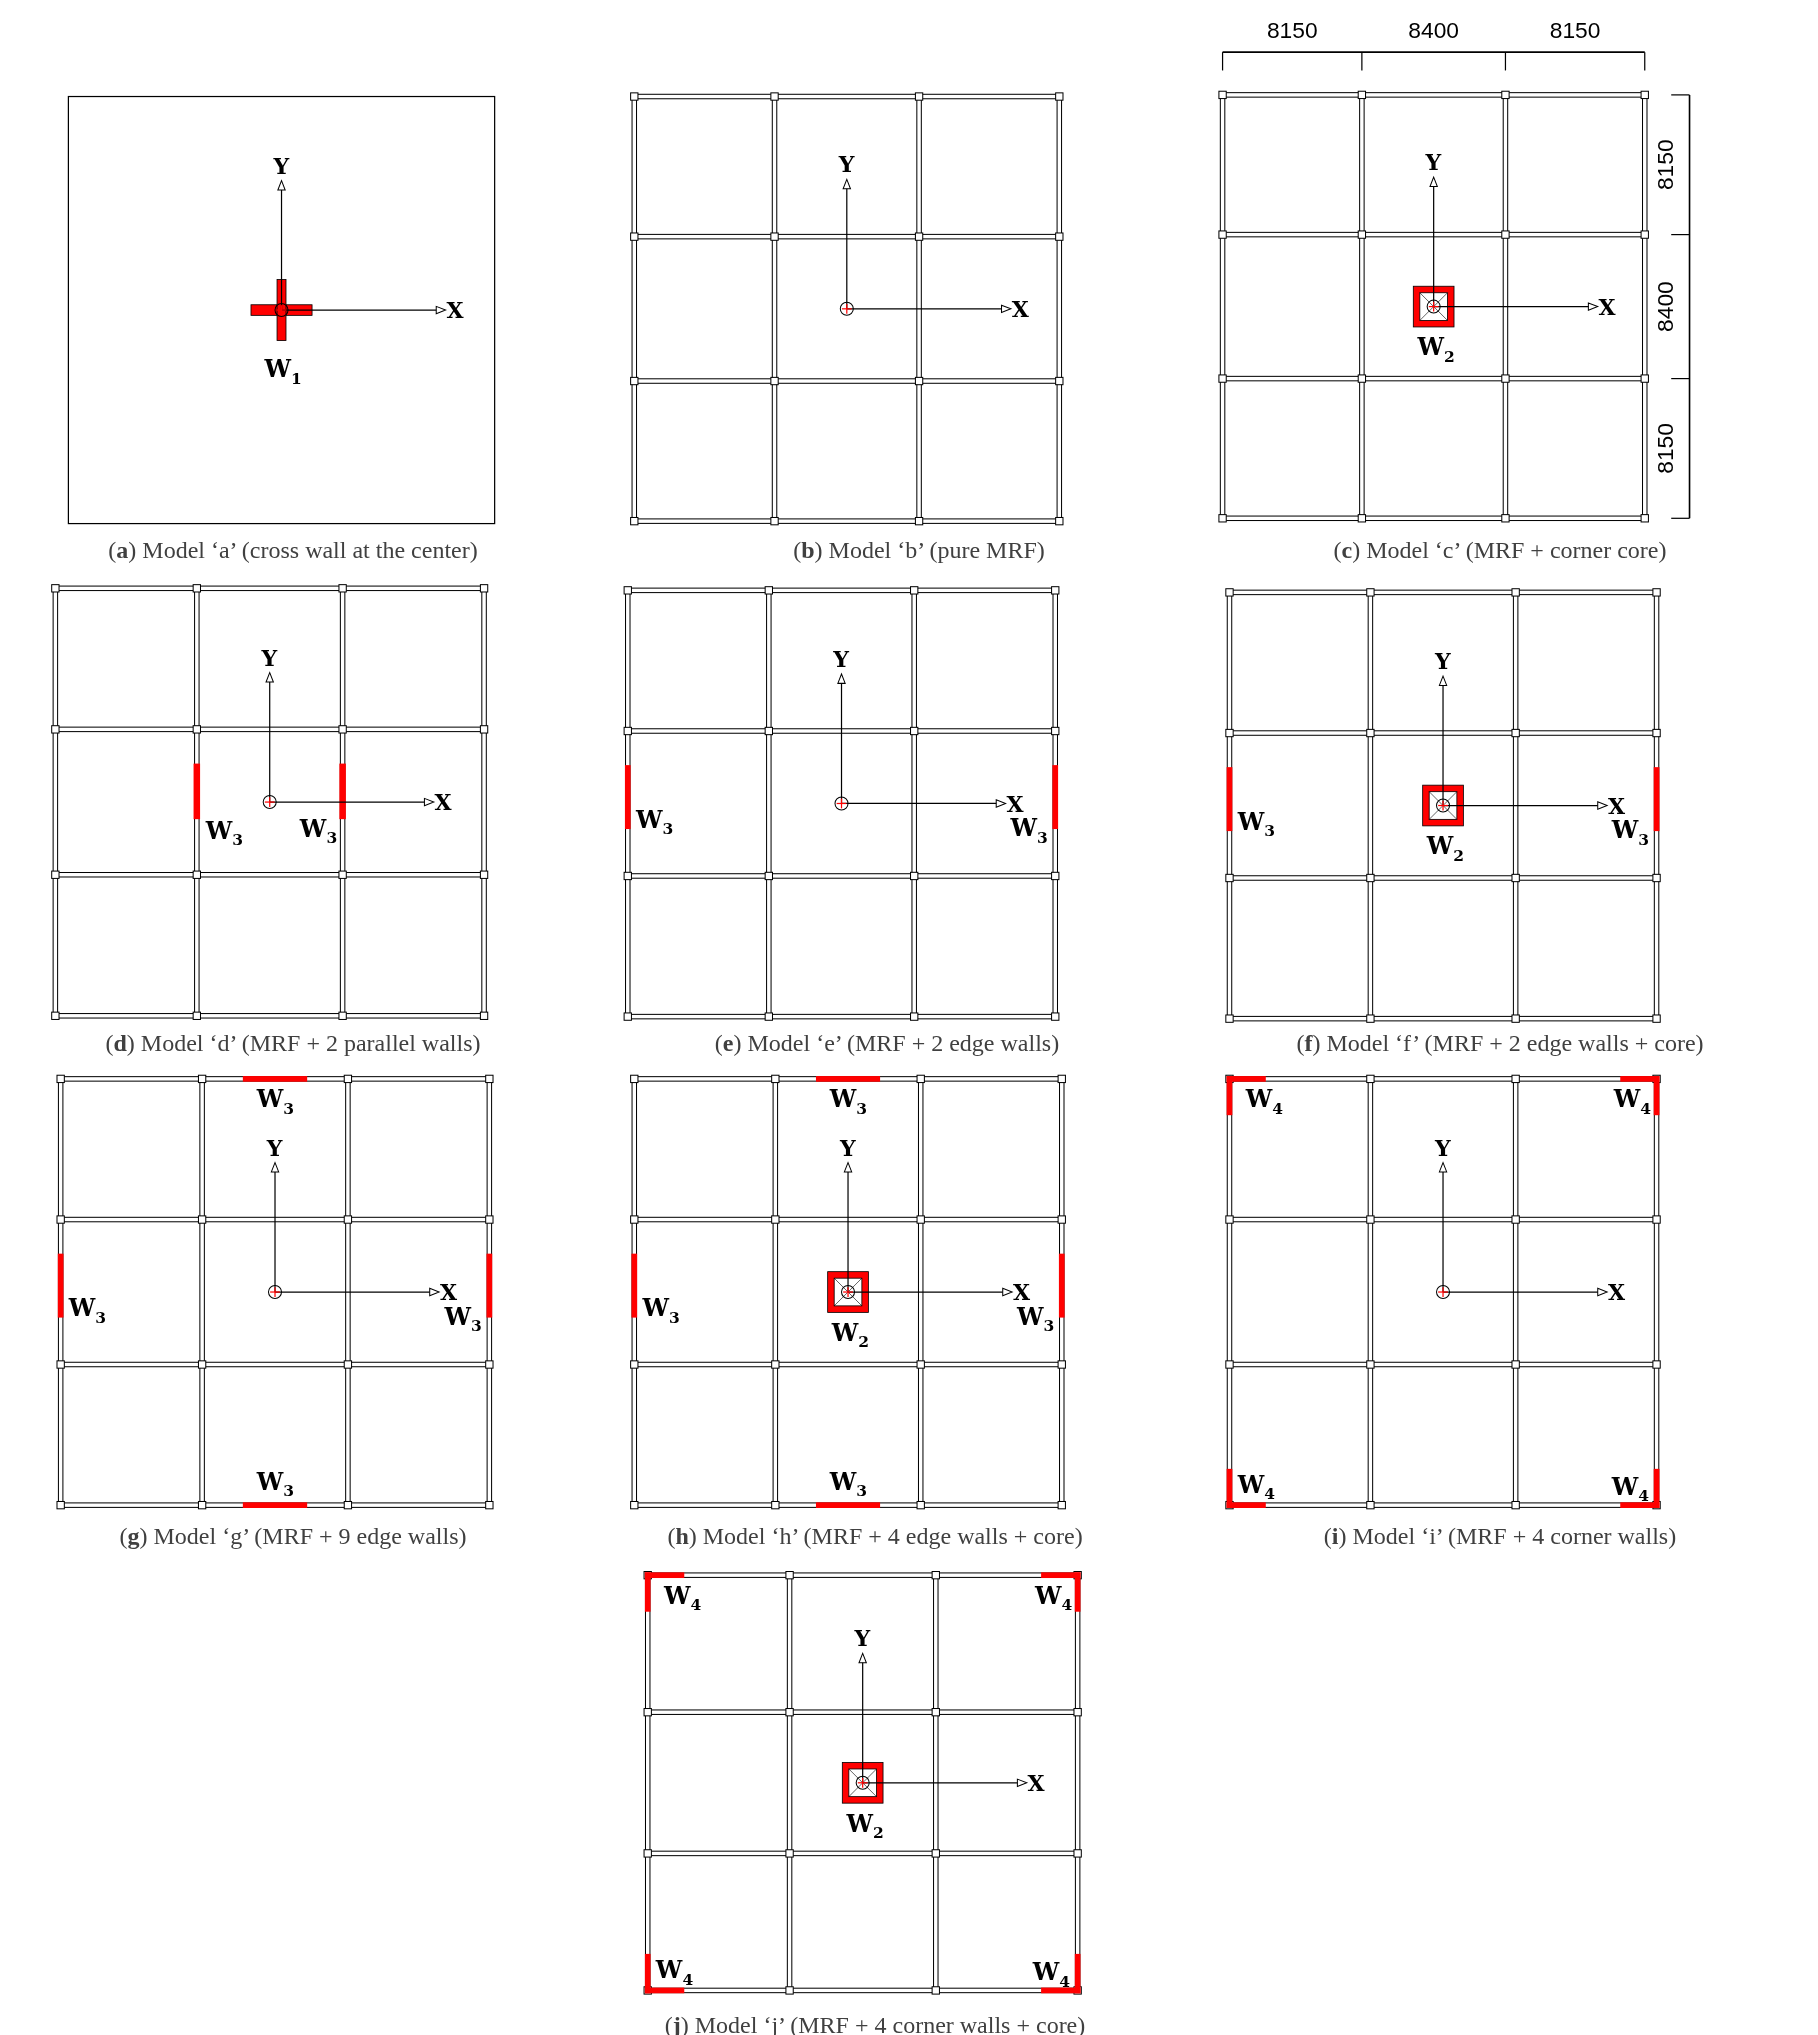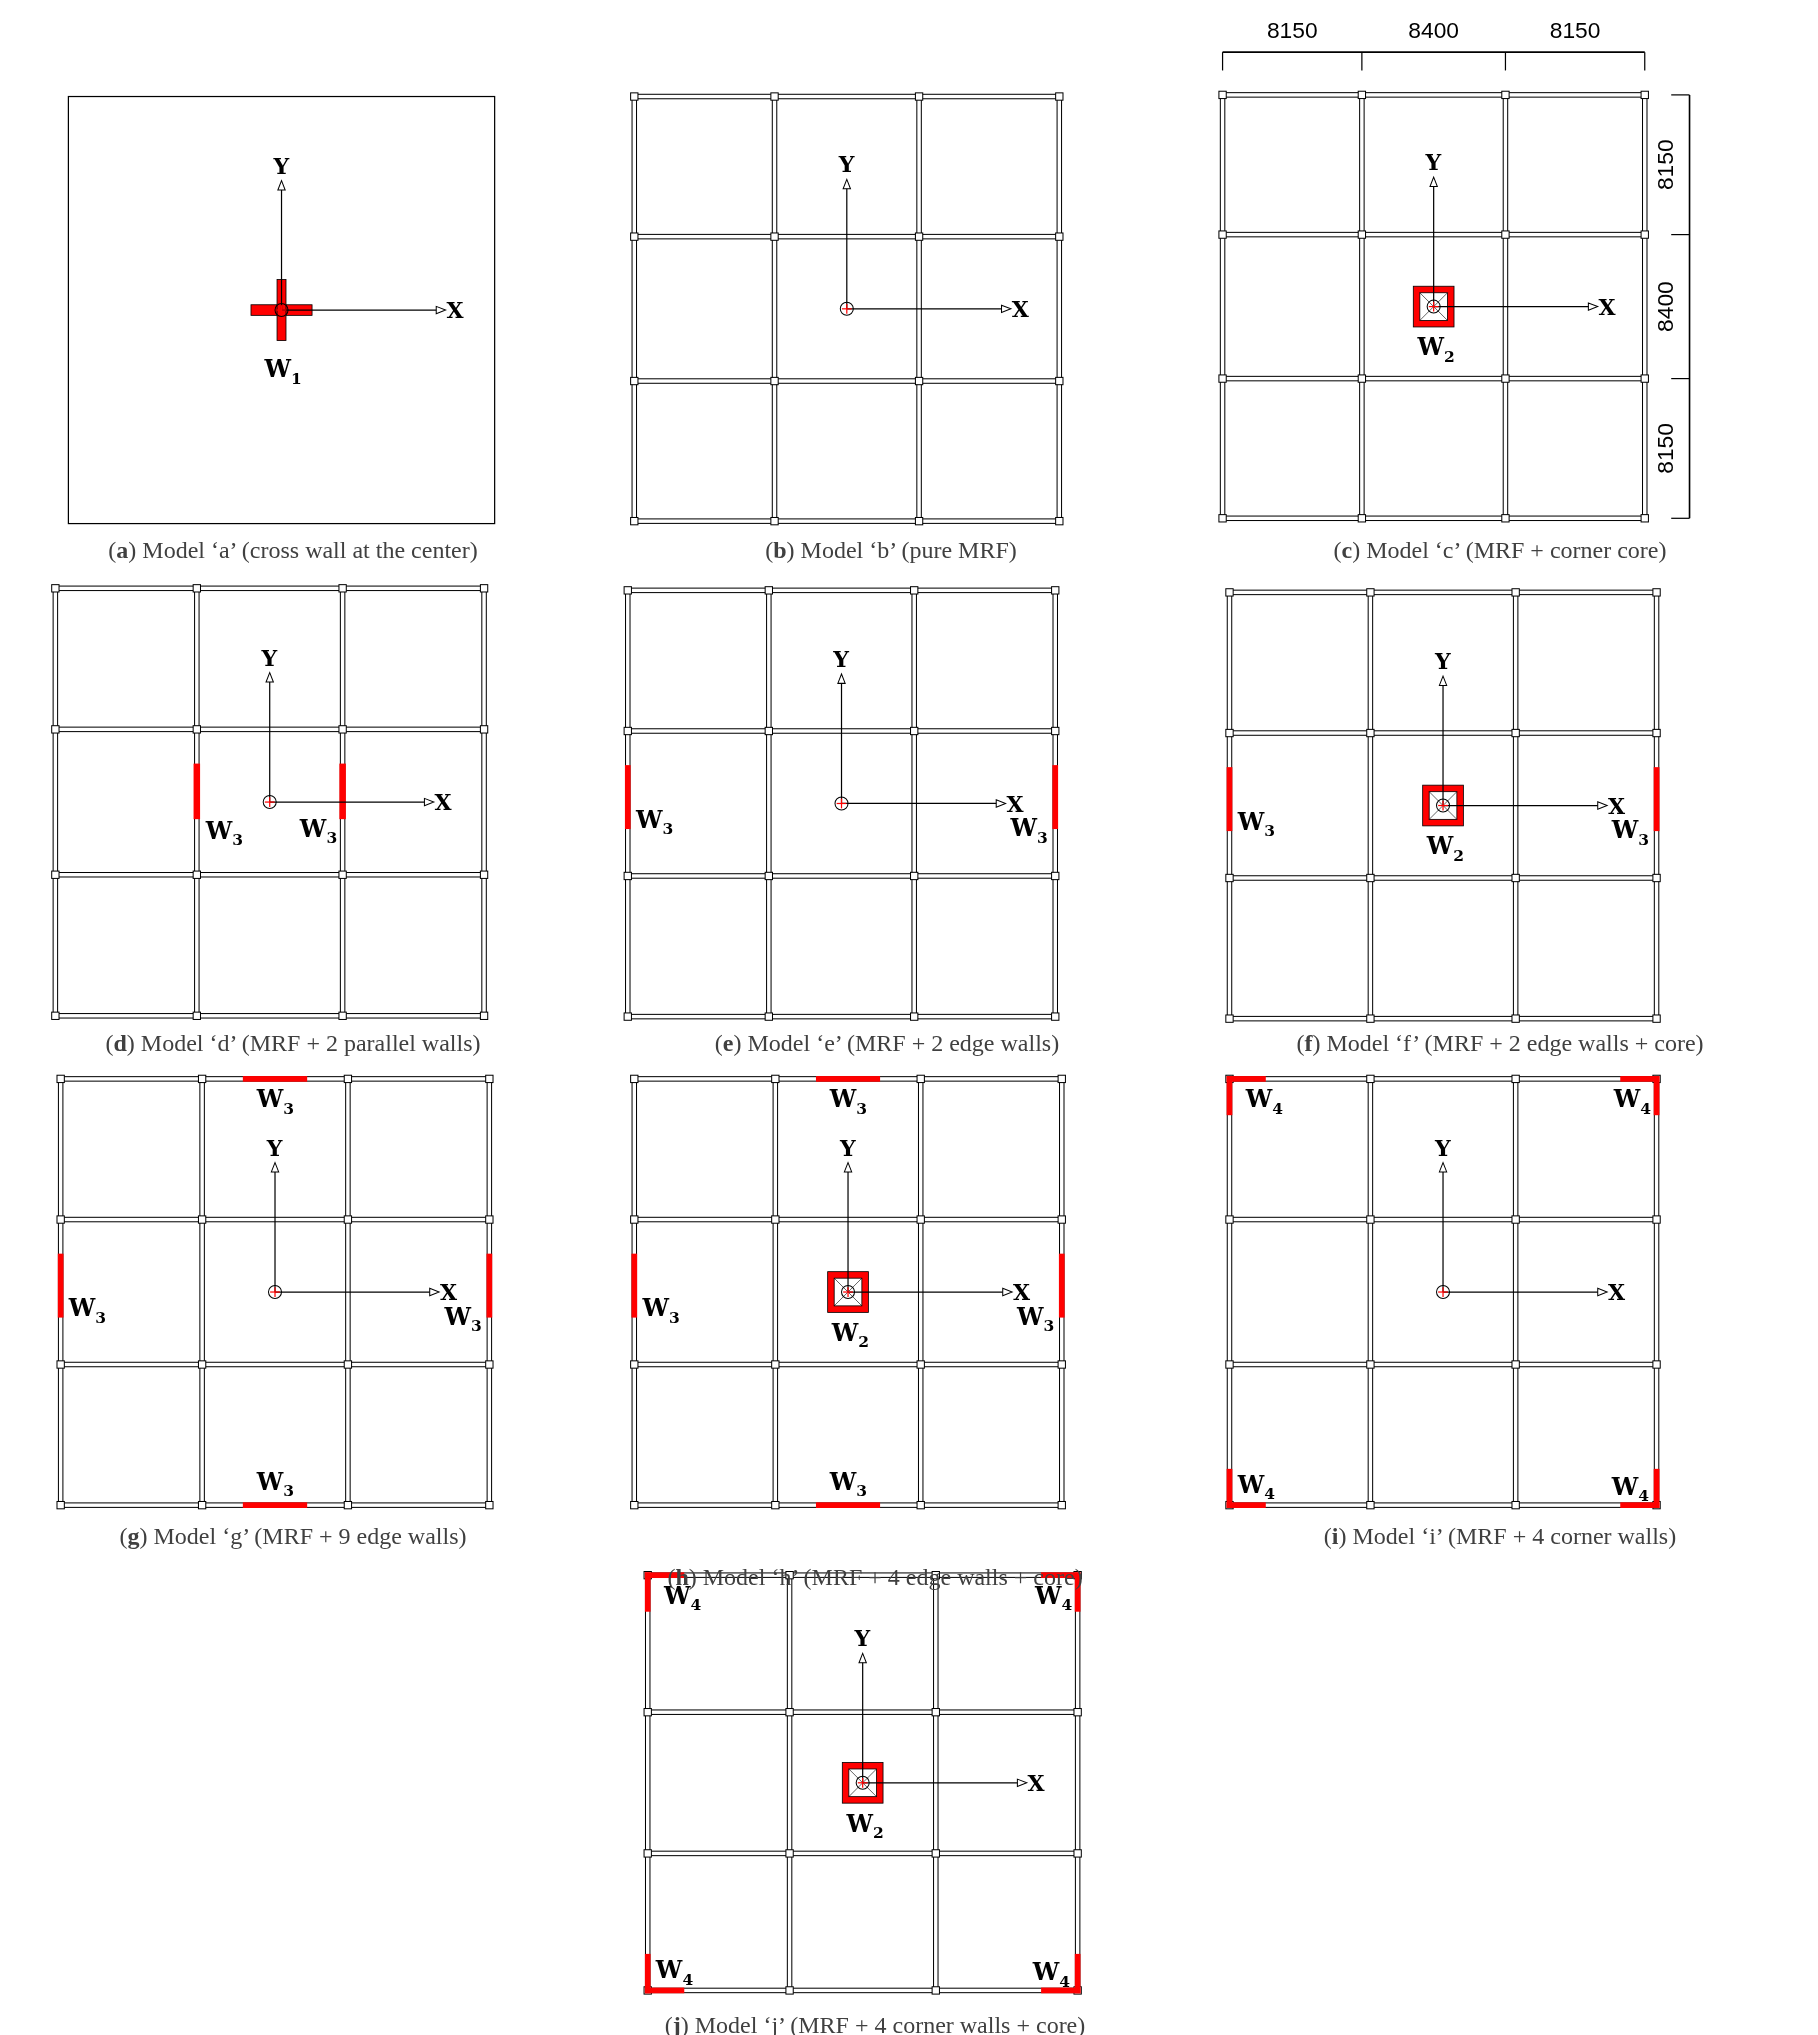--- a/index.html
+++ b/index.html
@@ -513,23 +513,23 @@
         <text x="2524" y="4399" font-family="&quot;DejaVu Serif&quot;,&quot;Liberation Serif&quot;,serif" font-weight="bold" font-size="54" fill="#000000">X</text>
         <circle cx="2119" cy="4379" r="16" fill="none" stroke="#000000" stroke-width="2.5"></circle>
         <line x1="2107" y1="4379" x2="2131" y2="4379" stroke="#ff0000" stroke-width="3"></line>
         <line x1="2119" y1="4367" x2="2119" y2="4391" stroke="#ff0000" stroke-width="3"></line>
       </g>
     </g>
   </svg>
 
 <div id="captions">
     <div class="caption" style="left: 293px; top: 538px;"><span>(</span><b>a</b><span>)</span><span> Model ‘a’ (cross wall at the center)</span></div>
-    <div class="caption" style="left: 891px; top: 538px;"><span>(</span><b>b</b><span>)</span><span> Model ‘b’ (pure MRF)</span></div>
+    <div class="caption" style="left: 919px; top: 538px;"><span>(</span><b>b</b><span>)</span><span> Model ‘b’ (pure MRF)</span></div>
     <div class="caption" style="left: 1500px; top: 538px;"><span>(</span><b>c</b><span>)</span><span> Model ‘c’ (MRF + corner core)</span></div>
     <div class="caption" style="left: 293px; top: 1031px;"><span>(</span><b>d</b><span>)</span><span> Model ‘d’ (MRF + 2 parallel walls)</span></div>
     <div class="caption" style="left: 887px; top: 1031px;"><span>(</span><b>e</b><span>)</span><span> Model ‘e’ (MRF + 2 edge walls)</span></div>
     <div class="caption" style="left: 1500px; top: 1031px;"><span>(</span><b>f</b><span>)</span><span> Model ‘f’ (MRF + 2 edge walls + core)</span></div>
     <div class="caption" style="left: 293px; top: 1524px;"><span>(</span><b>g</b><span>)</span><span> Model ‘g’ (MRF + 9 edge walls)</span></div>
-    <div class="caption" style="left: 875px; top: 1524px; margin-top: 41px;"><span>(</span><b>h</b><span>)</span><span> Model ‘h’ (MRF + 4 edge walls + core)</span></div>
+    <div class="caption" style="left: 875px; top: 1524px;"><span>(</span><b>h</b><span>)</span><span> Model ‘h’ (MRF + 4 edge walls + core)</span></div>
     <div class="caption" style="left: 1500px; top: 1524px;"><span>(</span><b>i</b><span>)</span><span> Model ‘i’ (MRF + 4 corner walls)</span></div>
     <div class="caption" style="left: 875px; top: 2013px;"><span>(</span><b>j</b><span>)</span><span> Model ‘j’ (MRF + 4 corner walls + core)</span></div>
   </div>
 
 
 </body></html>

